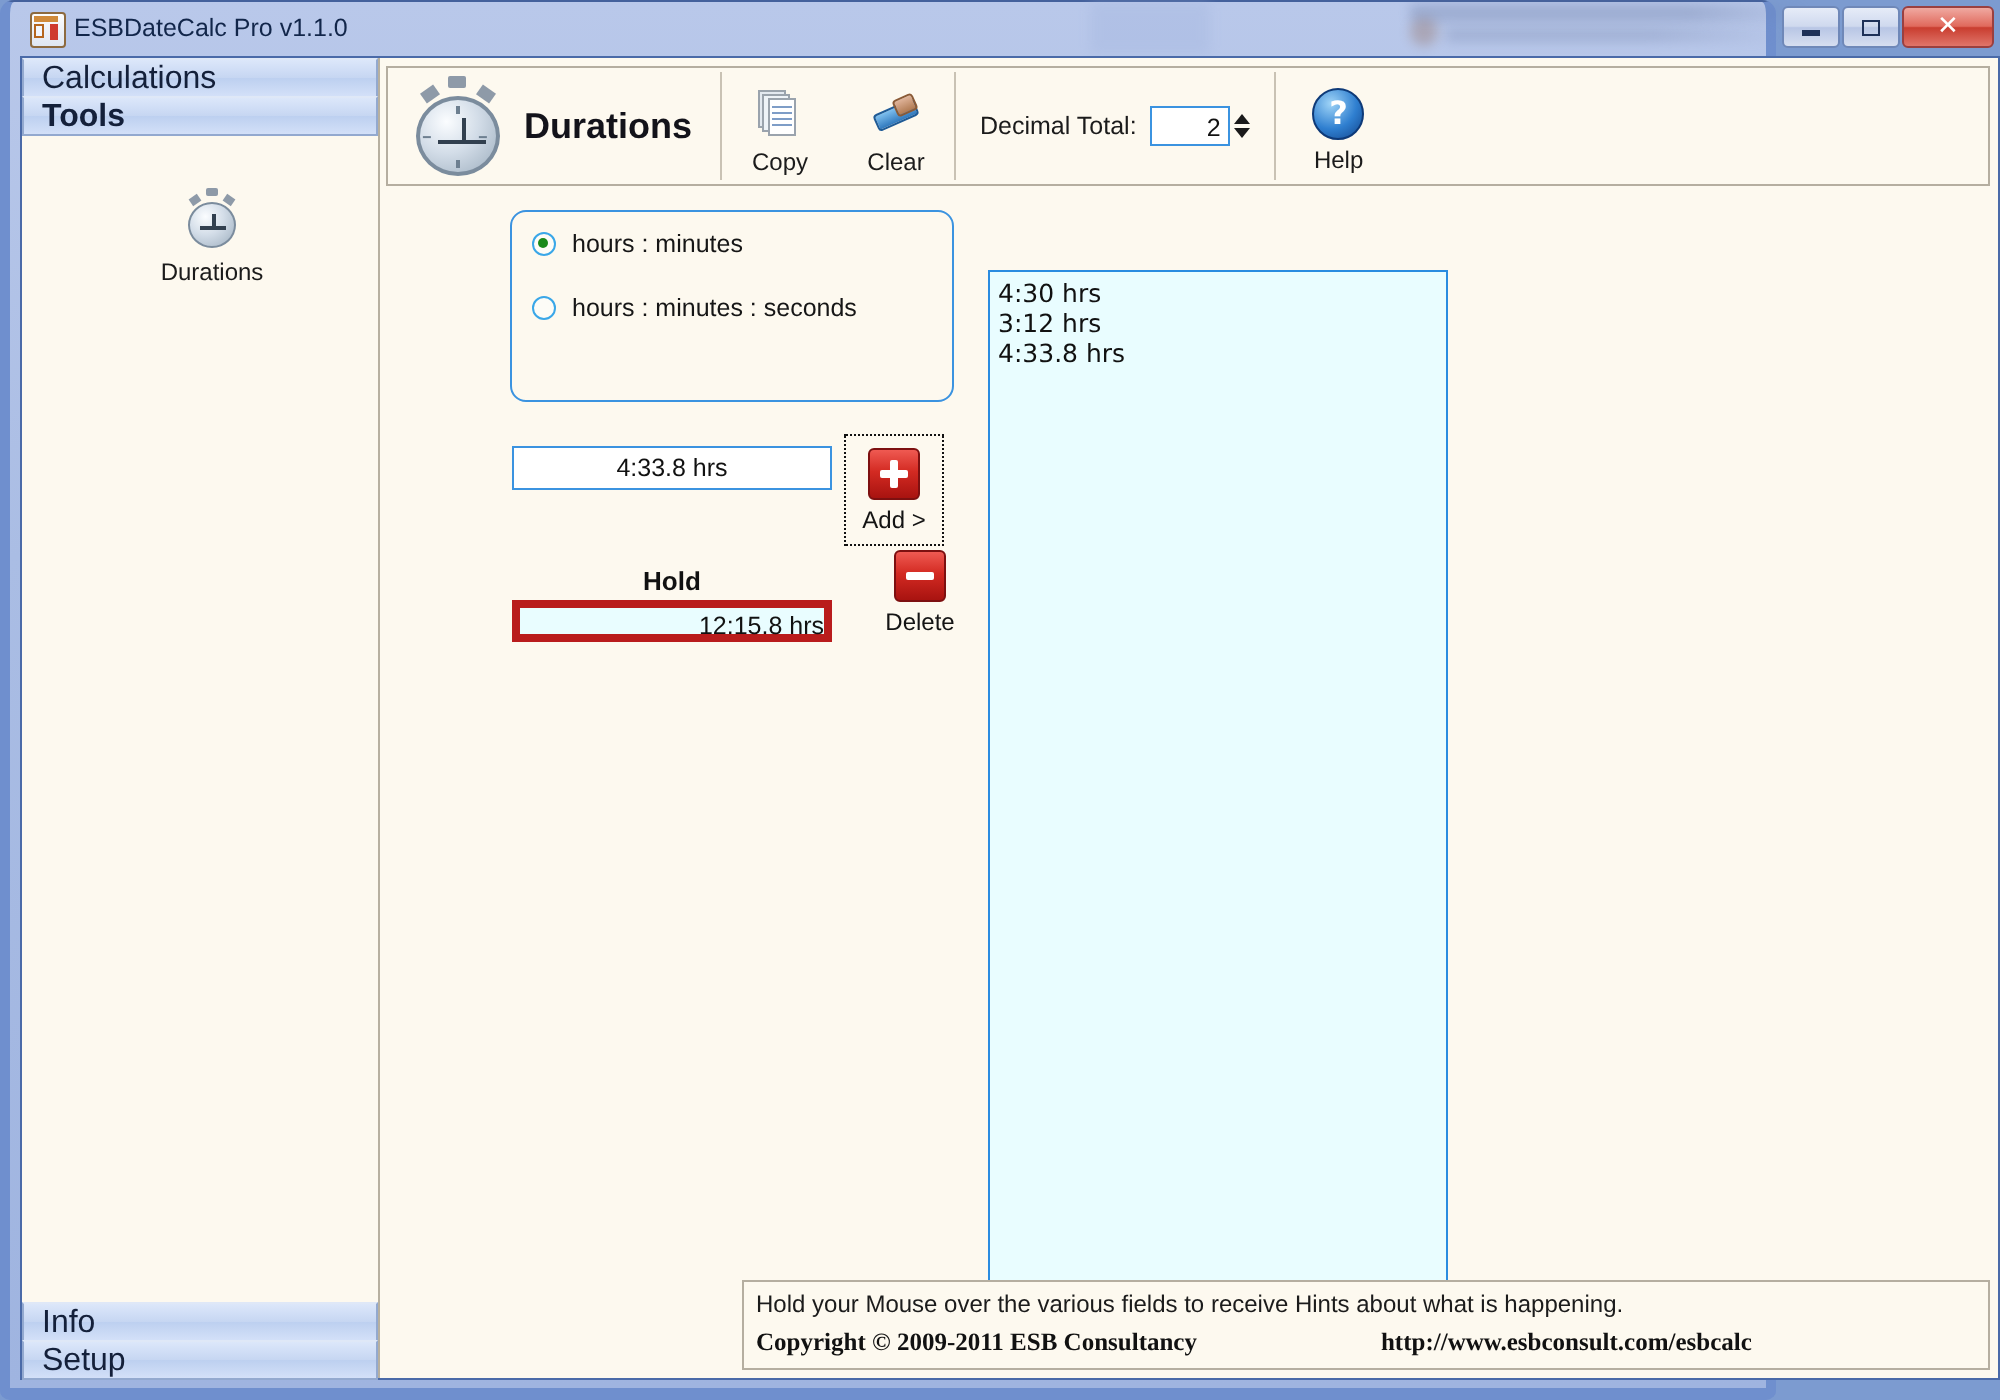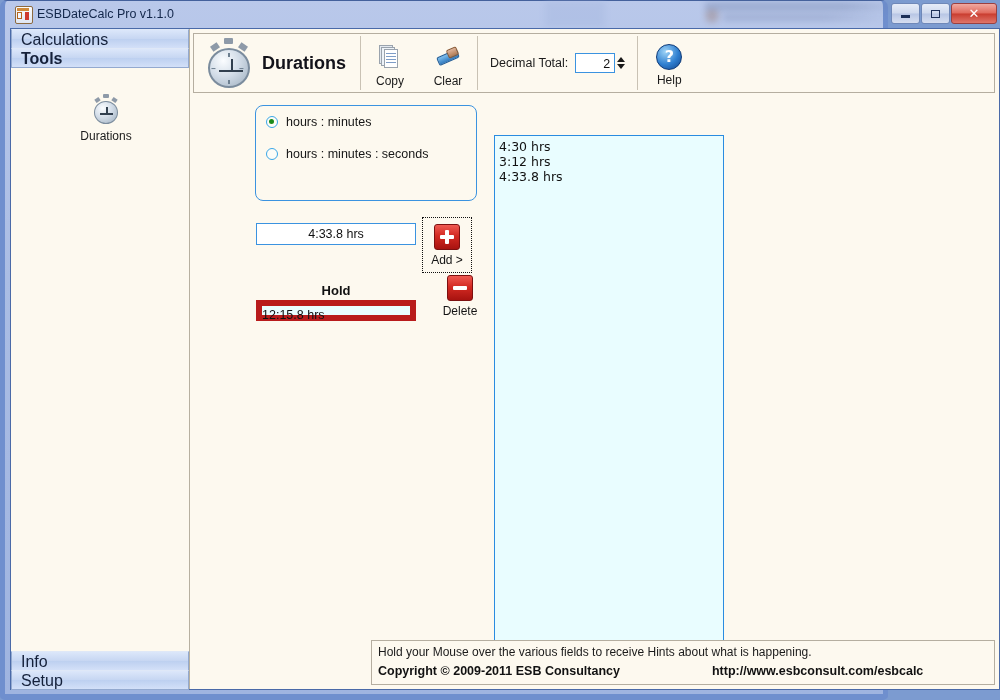--- a/index.html
+++ b/index.html
@@ -198,41 +198,41 @@
   .plus-h{position:absolute;width:14px;height:4px;background:#fff;border-radius:1px;}
   .plus-v{position:absolute;width:4px;height:14px;background:#fff;border-radius:1px;}
   .minus-h{position:absolute;width:14px;height:4px;background:#fff;border-radius:1px;}
   .btn-lbl{font-size:12px;color:#141414;margin-top:3px;}
   #total-label{
     position:absolute;left:66px;top:254px;width:160px;text-align:center;
     font-size:13px;font-weight:bold;color:#111;
   }
   #total-input{
     position:absolute;left:66px;top:271px;width:160px;height:21px;
-    box-sizing:border-box;border:6px solid #b91c1c;background:#e9fdff;
-    font-size:12.5px;color:#111;text-align:left;line-height:19px;
+    box-sizing:border-box;border:4px solid #b91c1c;background:#e9fdff;
+    font-size:12.5px;color:#111;text-align:right;line-height:19px;
   }
   #delete-btn{
     position:absolute;left:244px;top:246px;width:52px;
     display:flex;flex-direction:column;align-items:center;
   }
   #listbox{
     position:absolute;left:304px;top:74px;width:230px;height:529px;
     box-sizing:border-box;border:1px solid #2a8ce0;background:#e9fdff;
     padding:3px 0 0 4px;overflow:hidden;margin-top:32px;
   }
   .list-item{font-size:12.5px;color:#111;line-height:15px;font-family:"DejaVu Sans",sans-serif;}
   
   #statusbar{
     position:absolute;left:181px;right:4px;bottom:4px;height:45px;
     border:1px solid #b5aea0;box-sizing:border-box;background:#fdf9ef;
     padding:4px 0 0 6px;
   }
   #hint-text{font-size:12px;color:#1b1b1b;}
-  #copyright-row{display:flex;align-items:center;margin-top:5px;}
+  #copyright-row{display:flex;align-items:center;margin-top:5px;font-family:Liberation Serif, serif;}
   #copyright-text{font-size:12.5px;font-weight:bold;color:#111;}
   #url-text{font-size:12.5px;font-weight:bold;color:#111;margin-left:72px;padding-left:20px;}
 </style>
 </head>
 <body>
 
 <div id="window">
 
   <div class="ghost" id="ghost4"></div>
   <div class="ghost" id="ghost1"></div>

